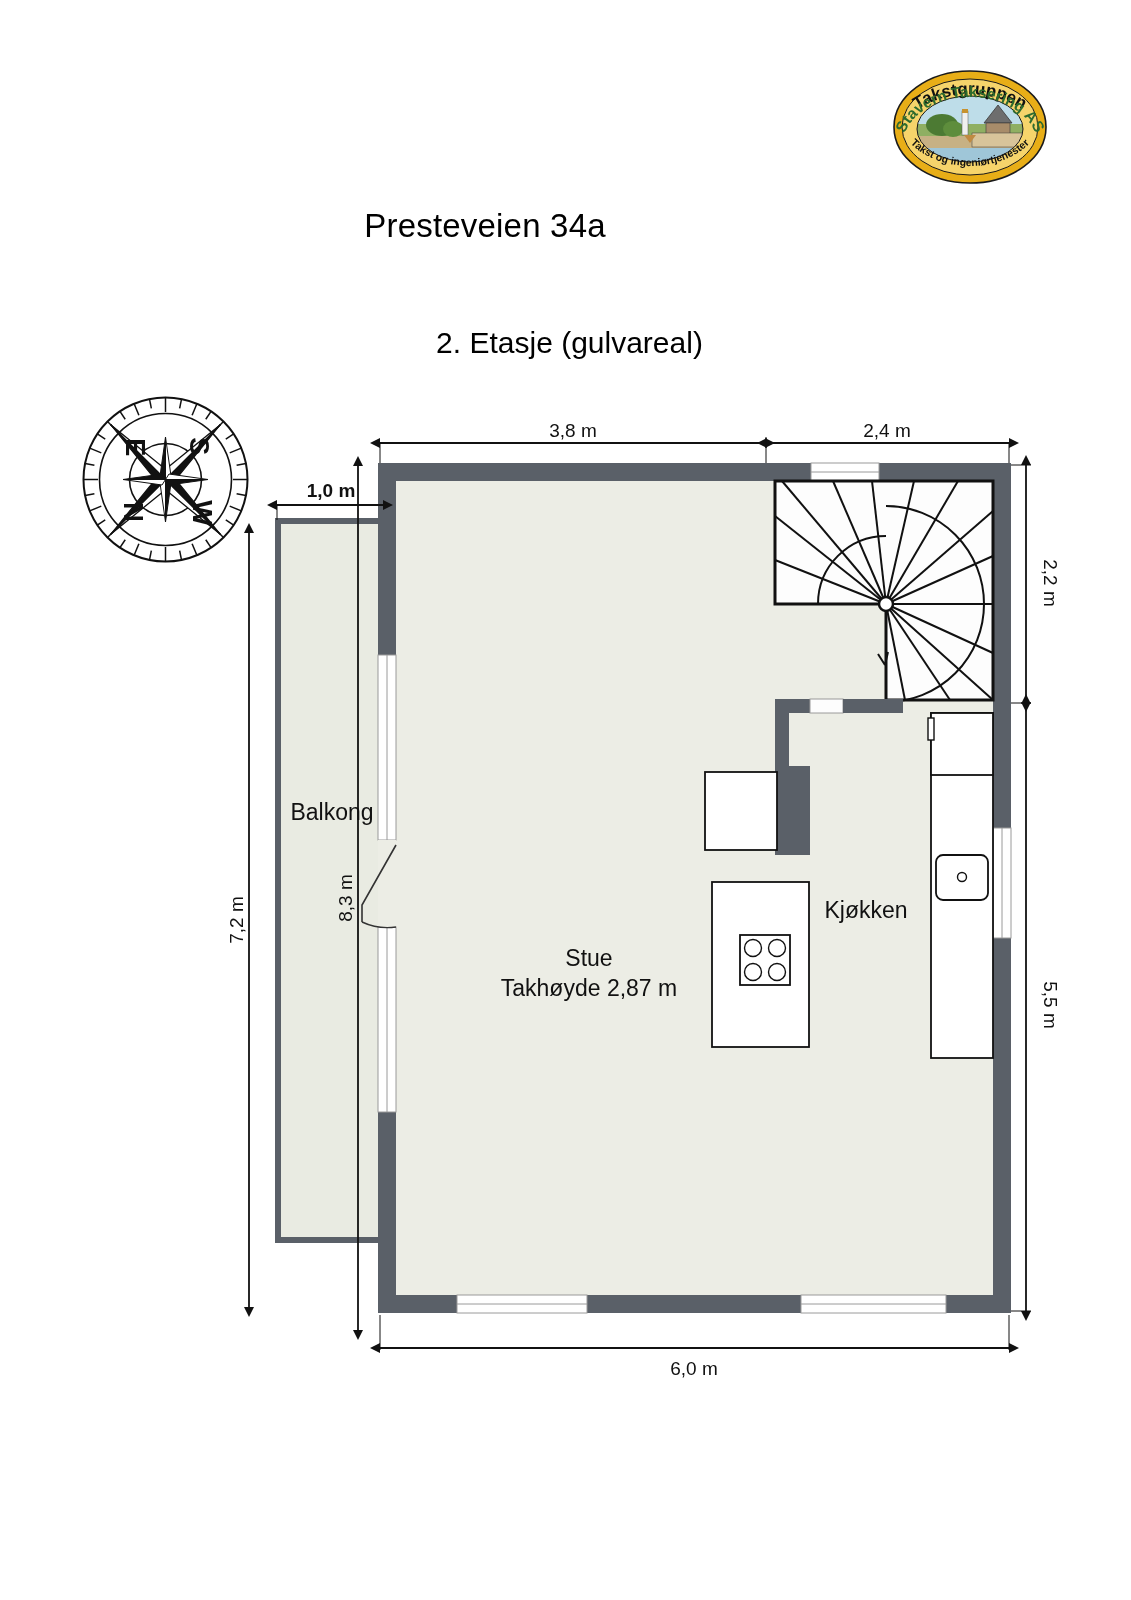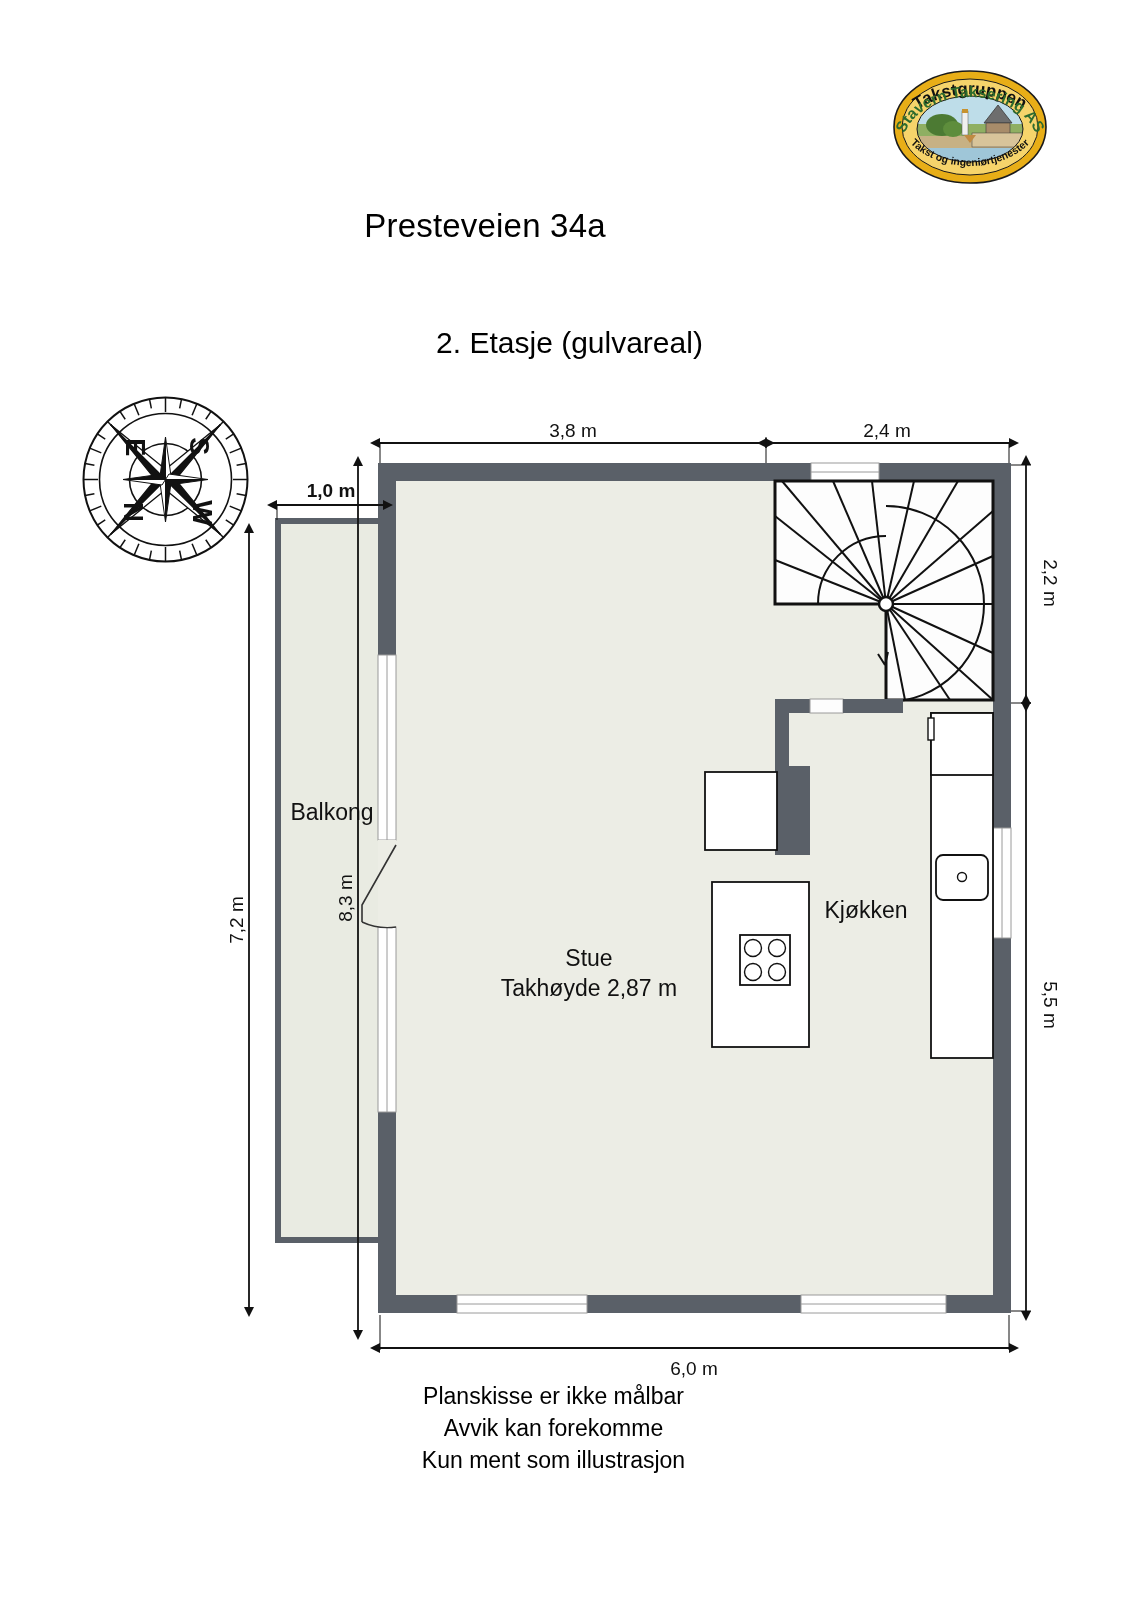--- a/index.html
+++ b/index.html
@@ -362,19 +362,14 @@
       <text x="352" y="898" text-anchor="middle" transform="rotate(-90 352 898)">8,3 m</text>
 
       <text x="1044" y="583" text-anchor="middle" transform="rotate(90 1044 583)">2,2 m</text>
       <text x="1044" y="1005" text-anchor="middle" transform="rotate(90 1044 1005)">5,5 m</text>
 
       <text x="694" y="1375" text-anchor="middle">6,0 m</text>
     </g>
   </svg>
   </div>
 
-  <div class="notes">
-    <div>Planskisse er ikke målbar</div>
-    <div>Avvik kan forekomme</div>
-    <div>Kun ment som illustrasjon</div>
-  </div>
 
 </div>
 
 </body></html>

